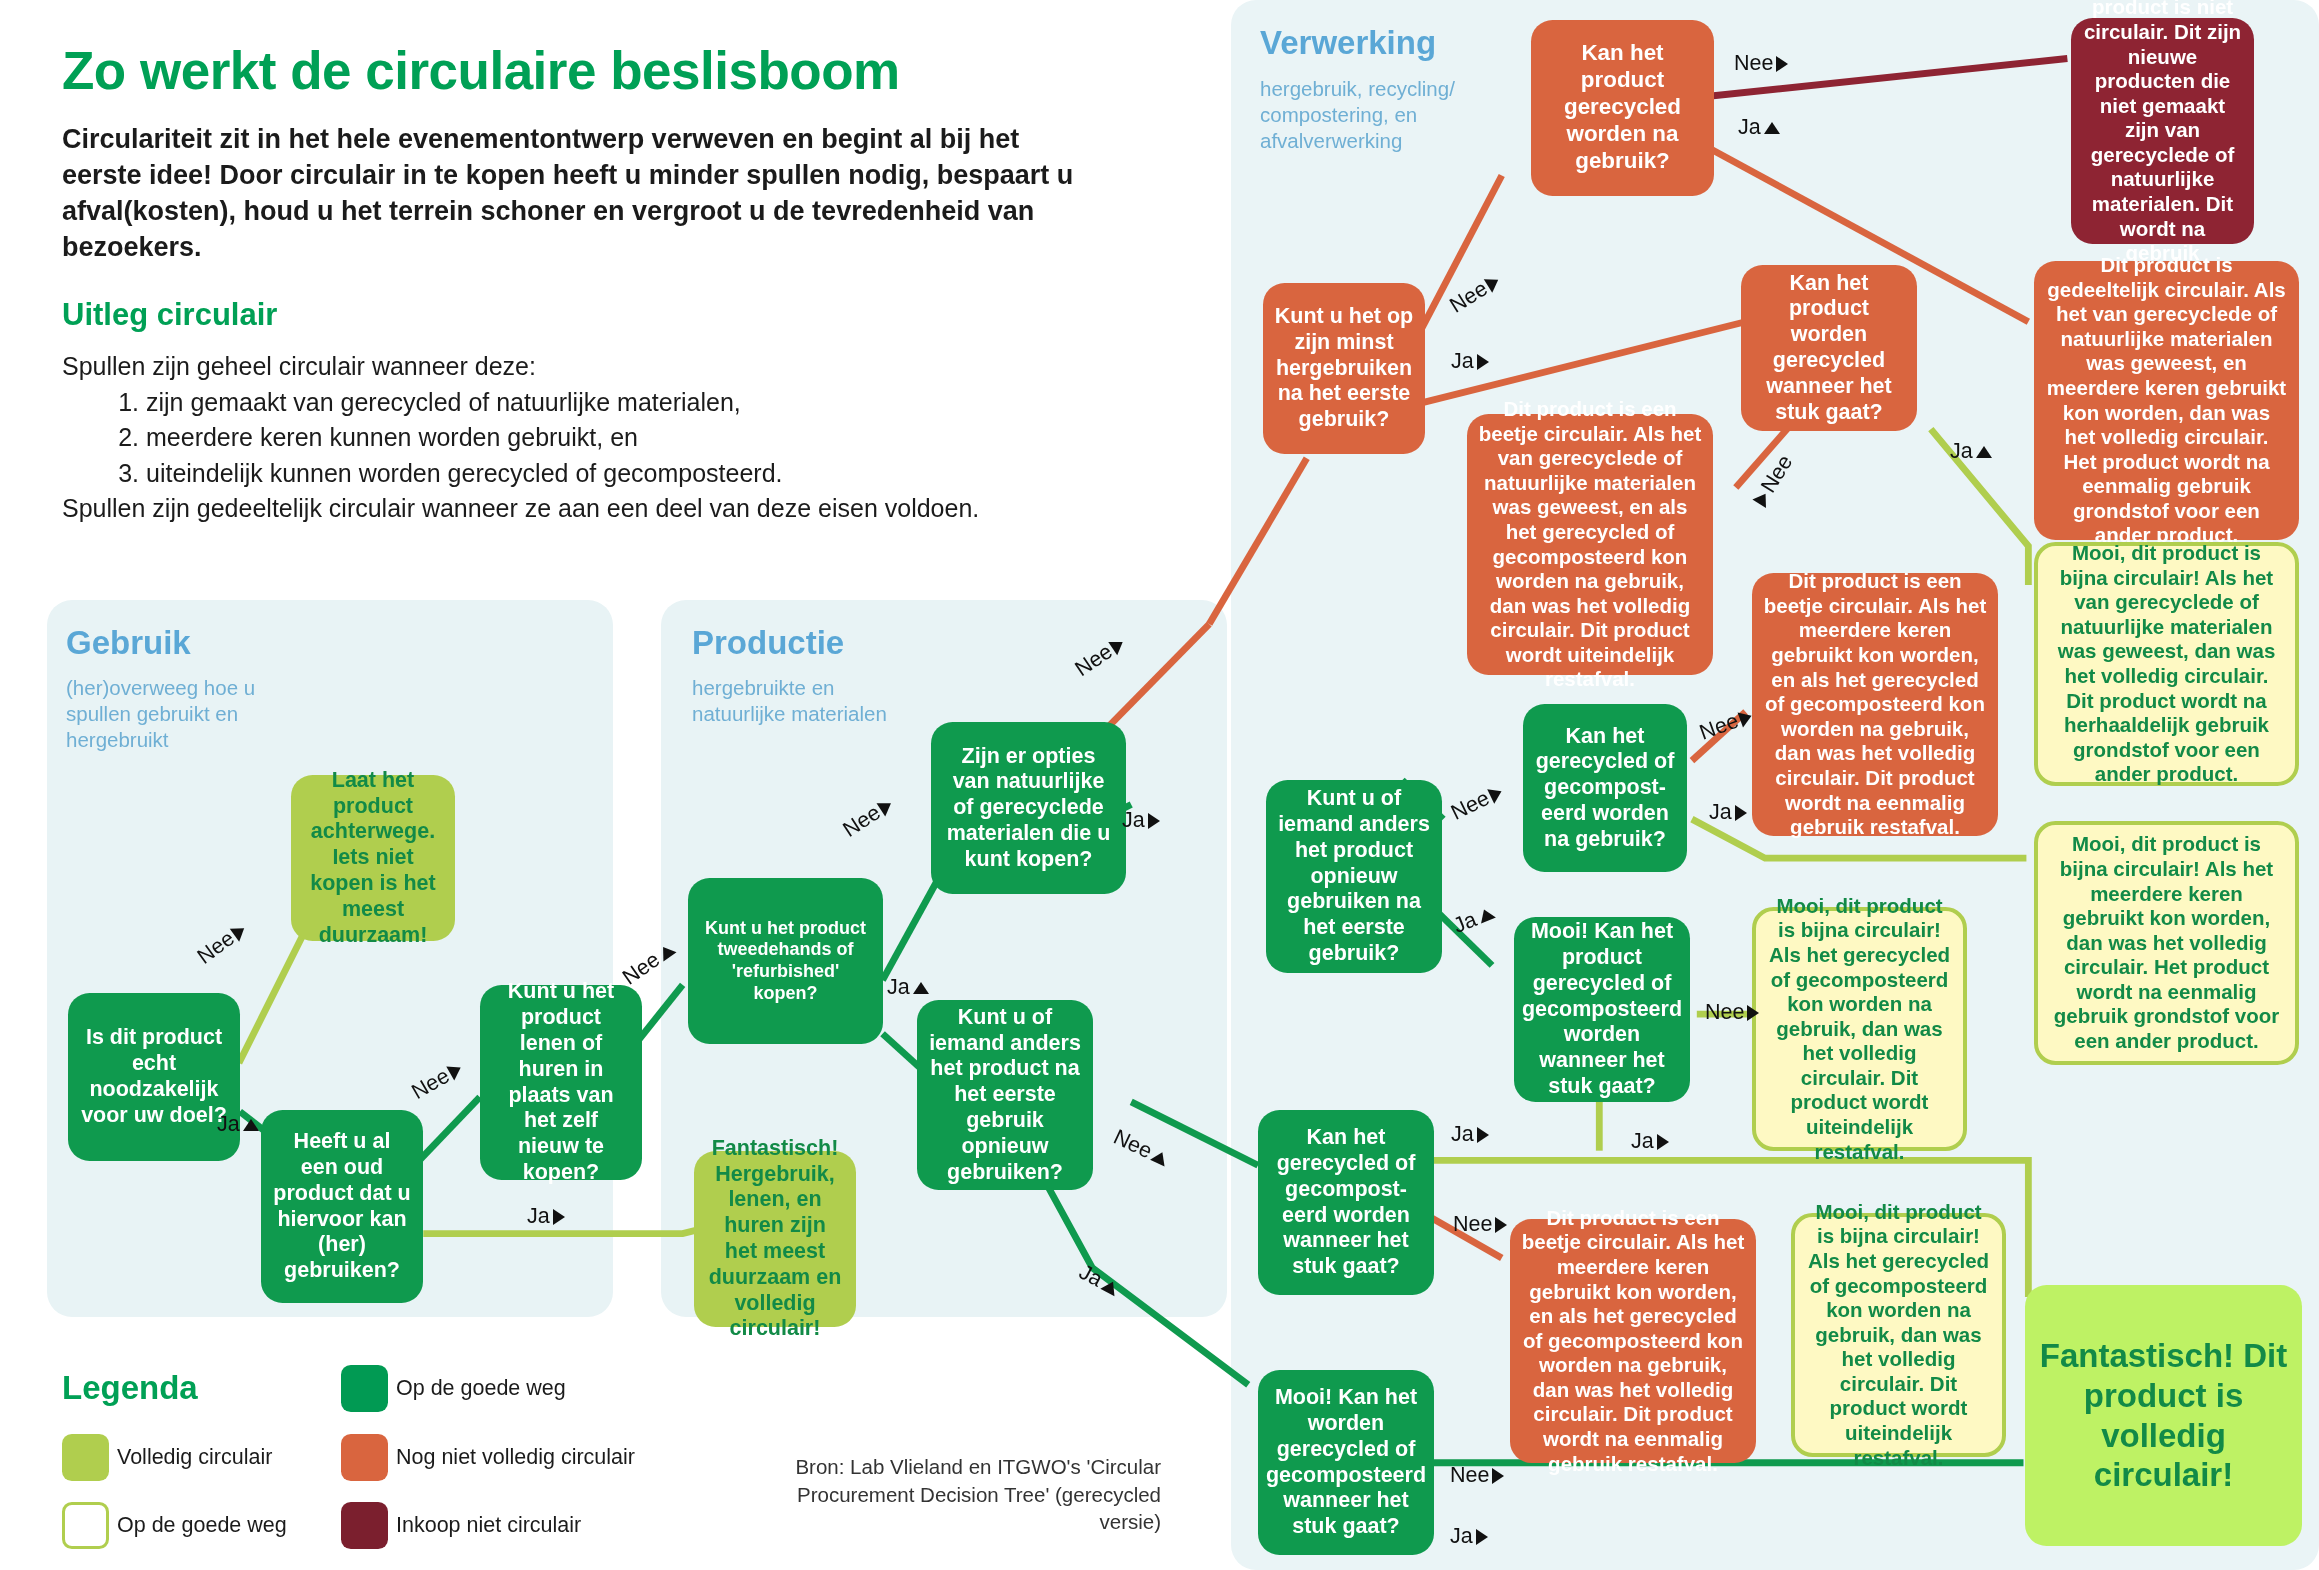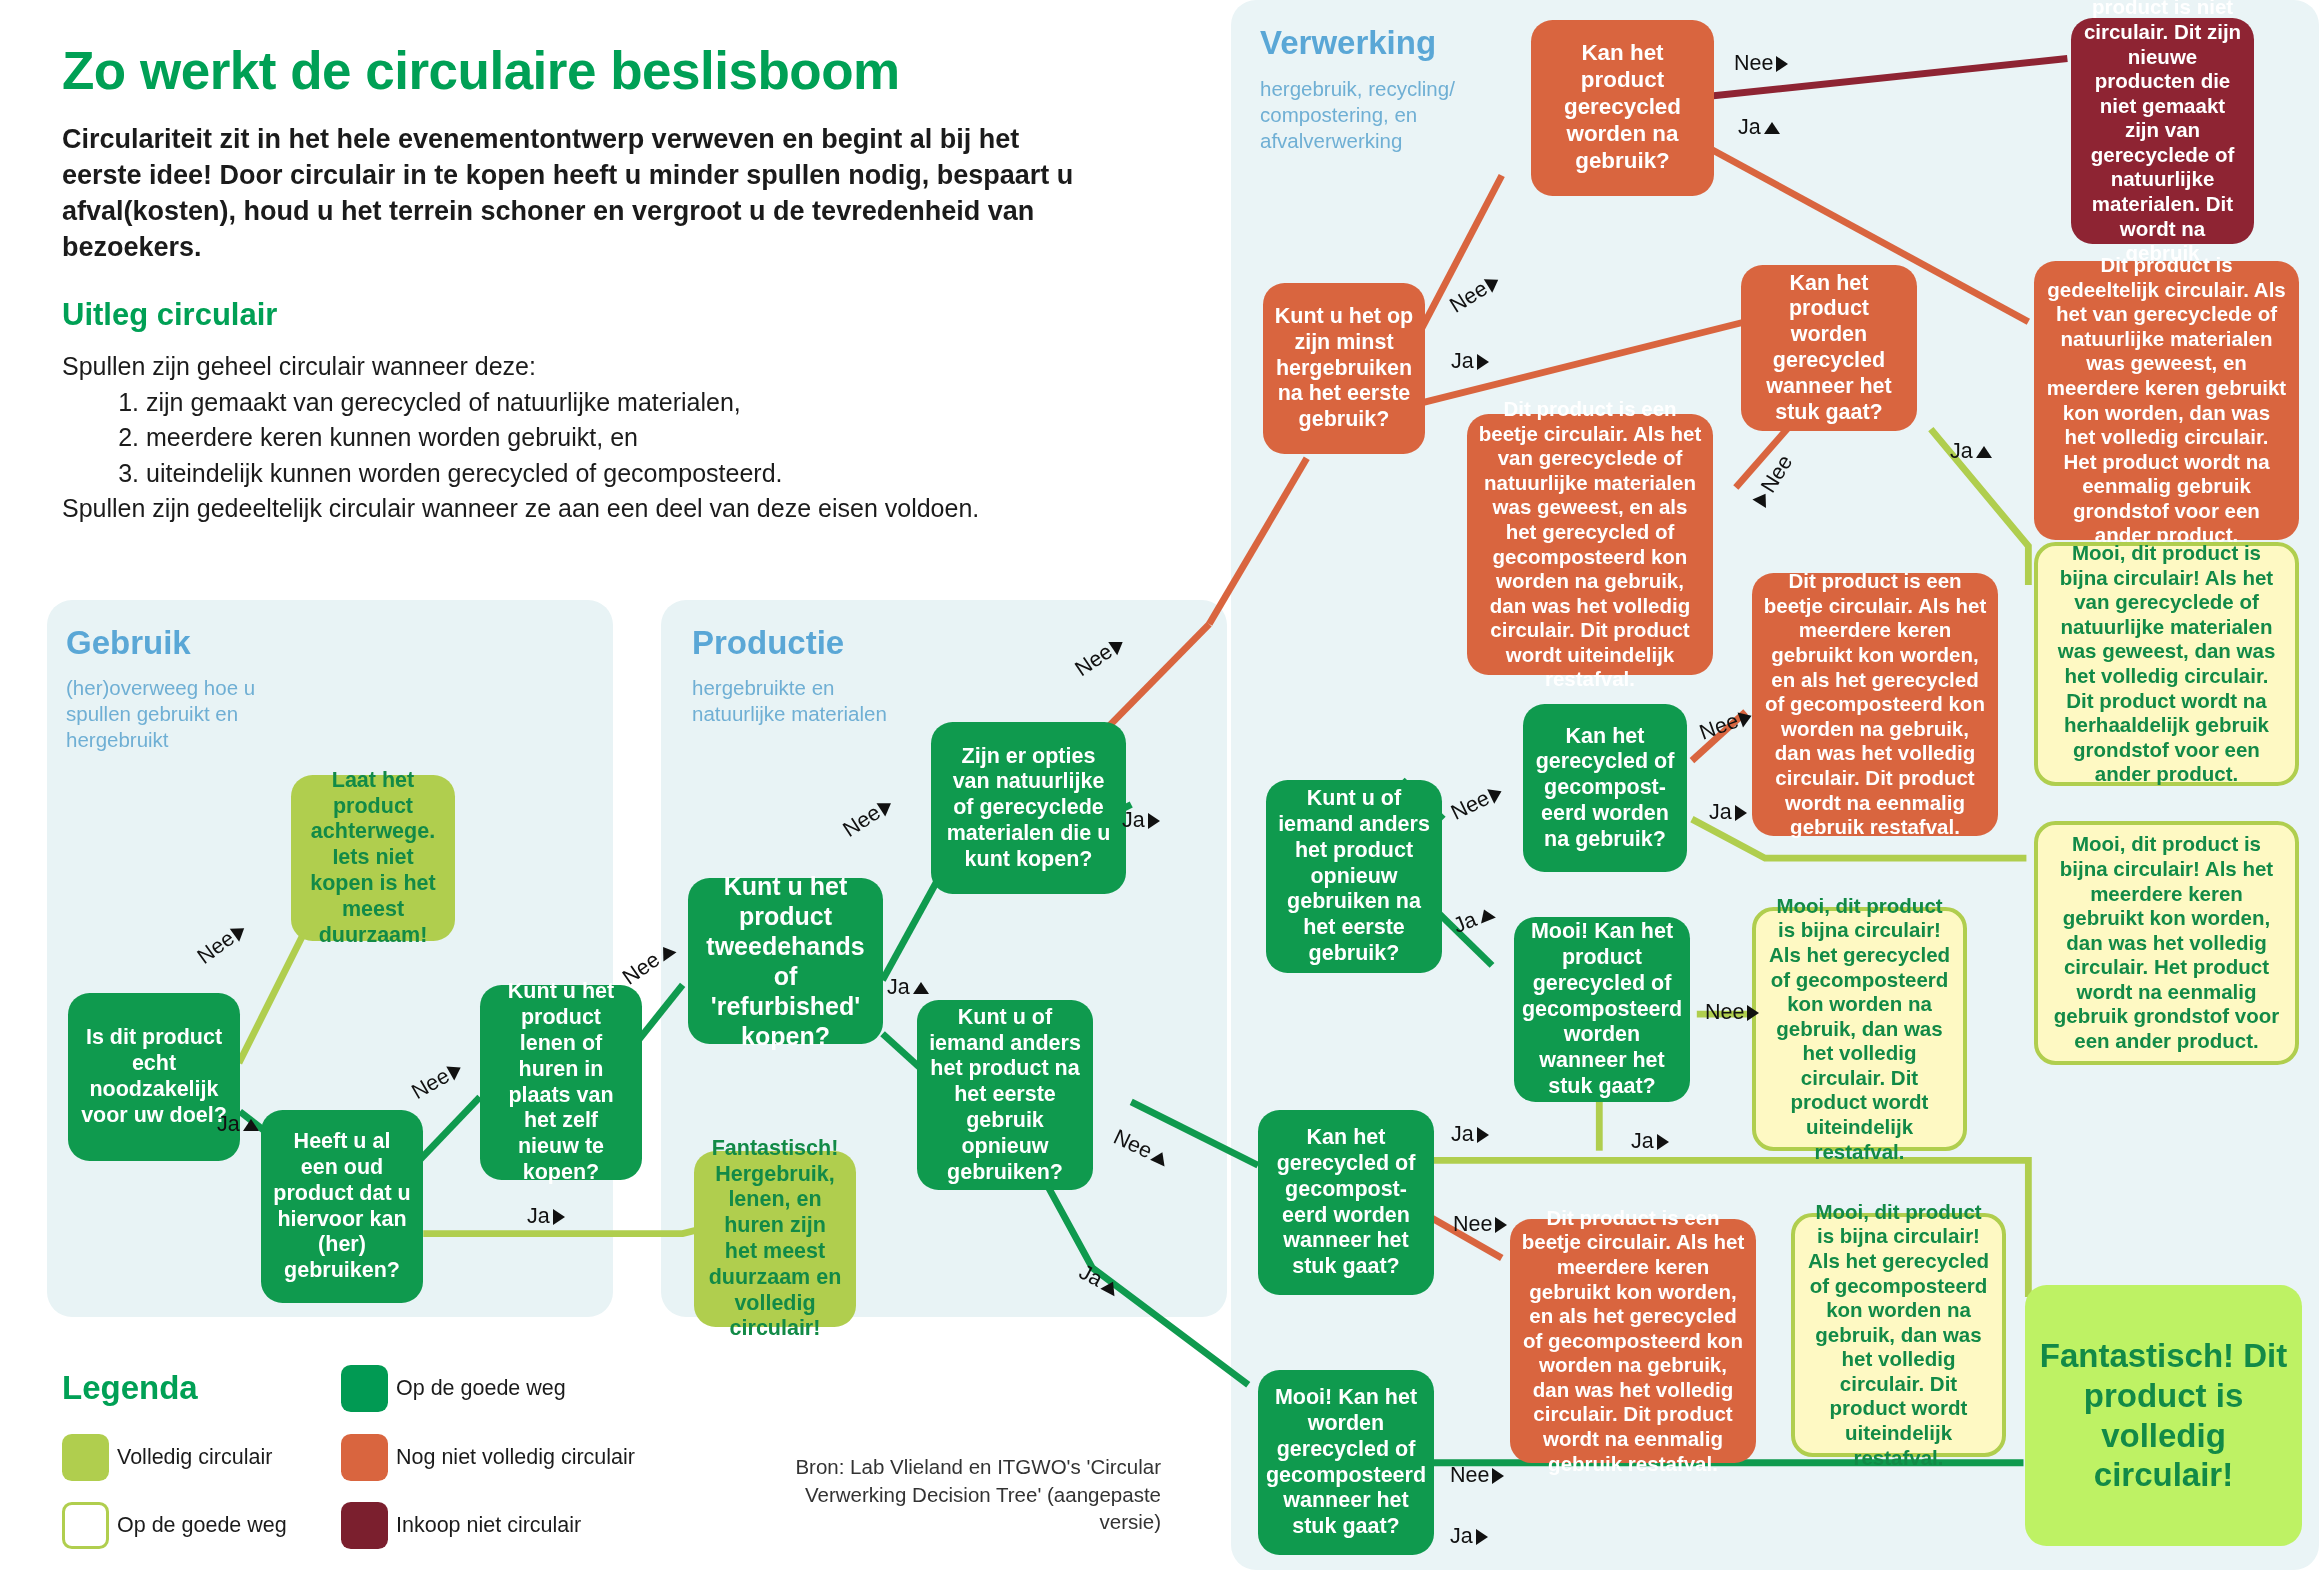--- a/index.html
+++ b/index.html
@@ -129,21 +129,21 @@
   <div class="panel-sub" style="left:692px;top:675px;width:205px;">hergebruikte en natuurlijke materialen</div>
 
   <div class="panel-title" style="left:1260px;top:24.4px;">Verwerking</div>
   <div class="panel-sub" style="left:1260px;top:76px;width:234px;">hergebruik, recycling/ compostering, en afvalverwerking</div>
 
   <div class="node n-lime" style="left:291px;top:775px;width:164px;height:166px;font-size:21.5px;">Laat het product achterwege. Iets niet kopen is het meest duurzaam!</div>
   <div class="node n-green" style="left:68px;top:993px;width:172px;height:168px;font-size:21.5px;">Is dit product echt noodzakelijk voor uw doel?</div>
   <div class="node n-green" style="left:261px;top:1110px;width:162px;height:193px;font-size:21.5px;">Heeft u al een oud product dat u hiervoor kan (her) gebruiken?</div>
   <div class="node n-green" style="left:480px;top:985px;width:162px;height:195px;font-size:21.5px;">Kunt u het product lenen of huren in plaats van het zelf nieuw te kopen?</div>
 
-  <div class="node n-green" style="left:688px;top:878px;width:195px;height:166px;font-size:25px;">Kunt u het product tweedehands of 'refurbished' kopen?</div>
+  <div class="node n-green" style="left:688px;top:878px;width:195px;height:166px;font-size:18px;">Kunt u het product tweedehands of 'refurbished' kopen?</div>
   <div class="node n-green" style="left:931px;top:722px;width:195px;height:172px;font-size:21.5px;">Zijn er opties van natuurlijke of gerecyclede materialen die u kunt kopen?</div>
   <div class="node n-lime" style="left:694px;top:1151px;width:162px;height:176px;font-size:21.5px;">Fantastisch! Hergebruik, lenen, en huren zijn het meest duurzaam en volledig circulair!</div>
   <div class="node n-green" style="left:917px;top:1000px;width:176px;height:190px;font-size:21.5px;">Kunt u of iemand anders het product na het eerste gebruik opnieuw gebruiken?</div>
 
   <div class="node n-orange" style="left:1531px;top:19.5px;width:183px;height:176px;font-size:22.4px;">Kan het product gerecycled worden na gebruik?</div>
   <div class="node n-dark" style="left:2071px;top:17.6px;width:183px;height:226px;font-size:20.5px;">Jammer, dit product is niet circulair. Dit zijn nieuwe producten die niet gemaakt zijn van gerecyclede of natuurlijke materialen. Dit wordt na gebruik restafval.</div>
 
   <div class="node n-orange" style="left:1263px;top:283px;width:162px;height:171px;font-size:21.5px;">Kunt u het op zijn minst hergebruiken na het eerste gebruik?</div>
   <div class="node n-orange" style="left:1741px;top:265px;width:176px;height:166px;font-size:21.5px;">Kan het product worden gerecycled wanneer het stuk gaat?</div>
   <div class="node n-orange" style="left:2034px;top:261px;width:265px;height:279px;font-size:20.5px;">Dit product is gedeeltelijk circulair. Als het van gerecyclede of natuurlijke materialen was geweest, en meerdere keren gebruikt kon worden, dan was het volledig circulair. Het product wordt na eenmalig gebruik grondstof voor een ander product.</div>
@@ -292,16 +292,16 @@
   </div>
   <div class="lg-item" style="left:341px;top:1434px;">
     <span class="sw sw-orange"></span>
     <span>Nog niet volledig circulair</span>
   </div>
   <div class="lg-item" style="left:341px;top:1502px;">
     <span class="sw sw-dark"></span>
     <span>Inkoop niet circulair</span>
   </div>
 
-  <div id="source">Bron: Lab Vlieland en ITGWO's 'Circular Verwerking Decision Tree' (aangepaste versie)</div>
+  <div id="source">Bron: Lab Vlieland en ITGWO's 'Circular Procurement Decision Tree' (gerecycled versie)</div>
 
 </div>
 
 
 </body></html>

